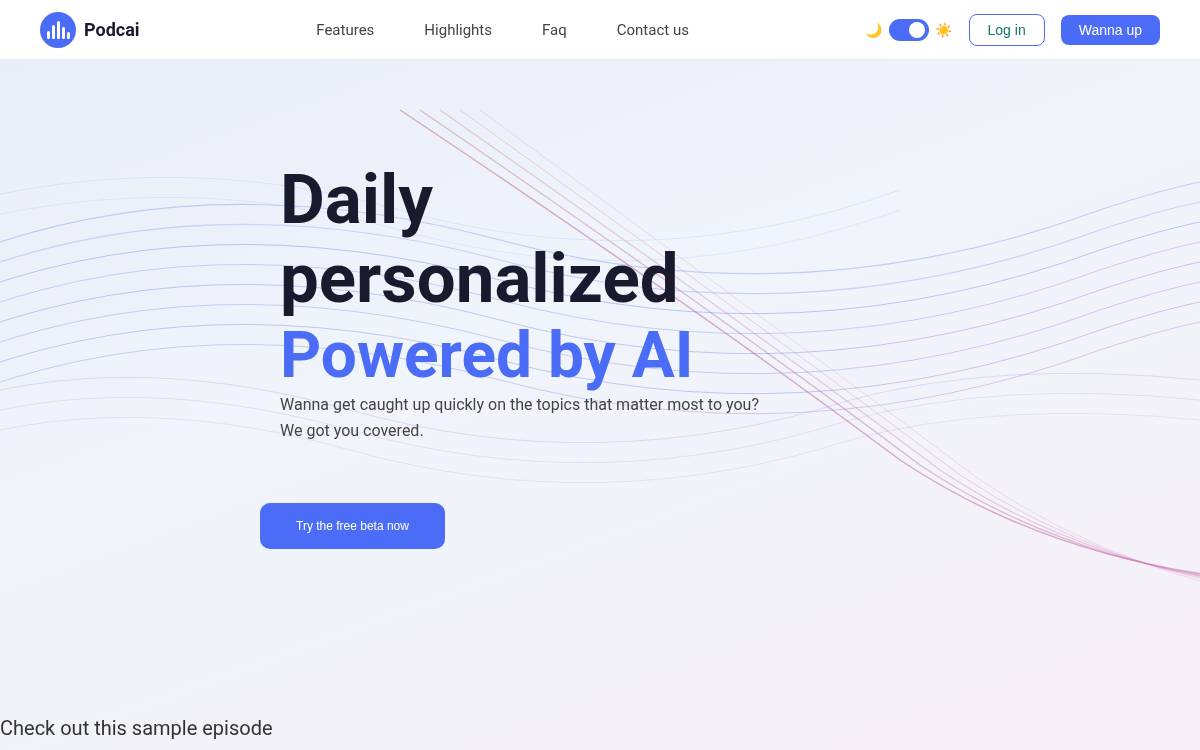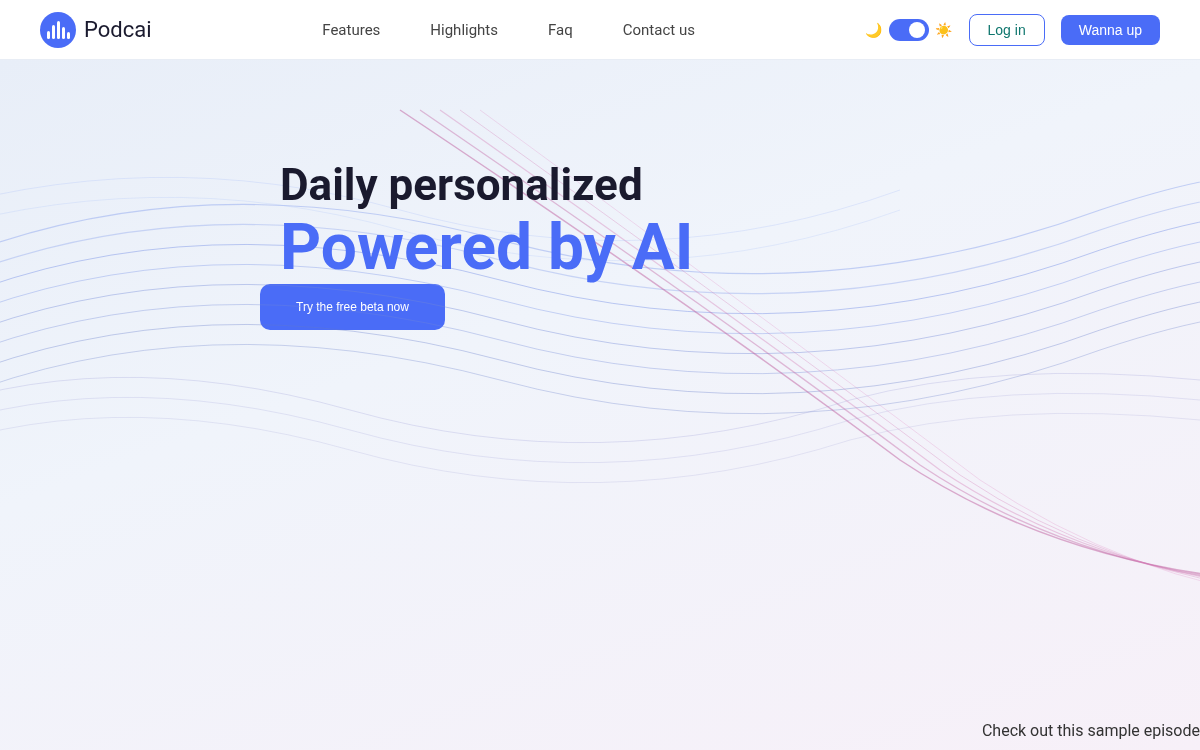--- a/index.html
+++ b/index.html
@@ -49,22 +49,22 @@
       height: 18px;
     }
 
     .logo-bar {
       width: 3px;
       background: #fff;
       border-radius: 2px;
     }
 
     .logo-text {
-      font-size: 22px;
-      font-weight: 400;
+      font-size: 18px;
+      font-weight: 700;
       color: #1a1a2e;
     }
 
     .navbar-links {
       display: flex;
       align-items: center;
       gap: 50px;
     }
 
     .navbar-link {
@@ -157,21 +157,21 @@
       pointer-events: none;
     }
 
     .hero-content {
       position: relative;
       z-index: 2;
       padding: 100px 0 0 280px;
     }
 
     .hero-title {
-      font-size: 44px;
+      font-size: 69px;
       font-weight: 700;
       color: #1a1a2e;
       line-height: 1.15;
       max-width: 520px;
     }
 
     .hero-subtitle {
       font-size: 64px;
       font-weight: 700;
       color: #4a6cf7;
@@ -198,23 +198,23 @@
       cursor: pointer;
       text-align: center;
       margin-left: 260px;
     }
 
     .hero-bottom {
       position: absolute;
       bottom: 0;
       left: 0;
       right: 0;
-      text-align: right;
+      text-align: left;
       padding-bottom: 10px;
-      font-size: 16px;
+      font-size: 20px;
       color: #333;
       z-index: 2;
     }
   </style>
 </head>
 <body>
 
 <nav class="navbar">
   <div class="navbar-logo">
     <div class="logo-icon">
@@ -274,20 +274,24 @@
     <path d="M -100 360 Q 100 280, 350 350 Q 600 420, 850 340 Q 1000 300, 1200 320" fill="none" stroke="#9090d0" stroke-width="0.8" opacity="0.3"></path>
     <path d="M -100 380 Q 100 300, 350 370 Q 600 440, 850 360 Q 1000 320, 1200 340" fill="none" stroke="#9090d0" stroke-width="0.8" opacity="0.25"></path>
     <path d="M -100 400 Q 100 320, 350 390 Q 600 460, 850 380 Q 1000 340, 1200 360" fill="none" stroke="#8080c8" stroke-width="0.8" opacity="0.2"></path>
   </svg>
 
   <div class="hero-content">
     <h1 class="hero-title">
       <span>Daily personalized</span><br>
     </h1>
     <h2 class="hero-subtitle">Powered by AI</h2>
+    <p class="hero-description">
+      <span>Wanna get caught up quickly on the topics that matter most to you?</span><br>
+      <span>We got you covered.</span>
+    </p>
   </div>
 
   <button class="btn-cta">Try the free beta now</button>
 
   <div class="hero-bottom">
     <span>Check out this sample episode</span>
   </div>
 
 </section>
 

